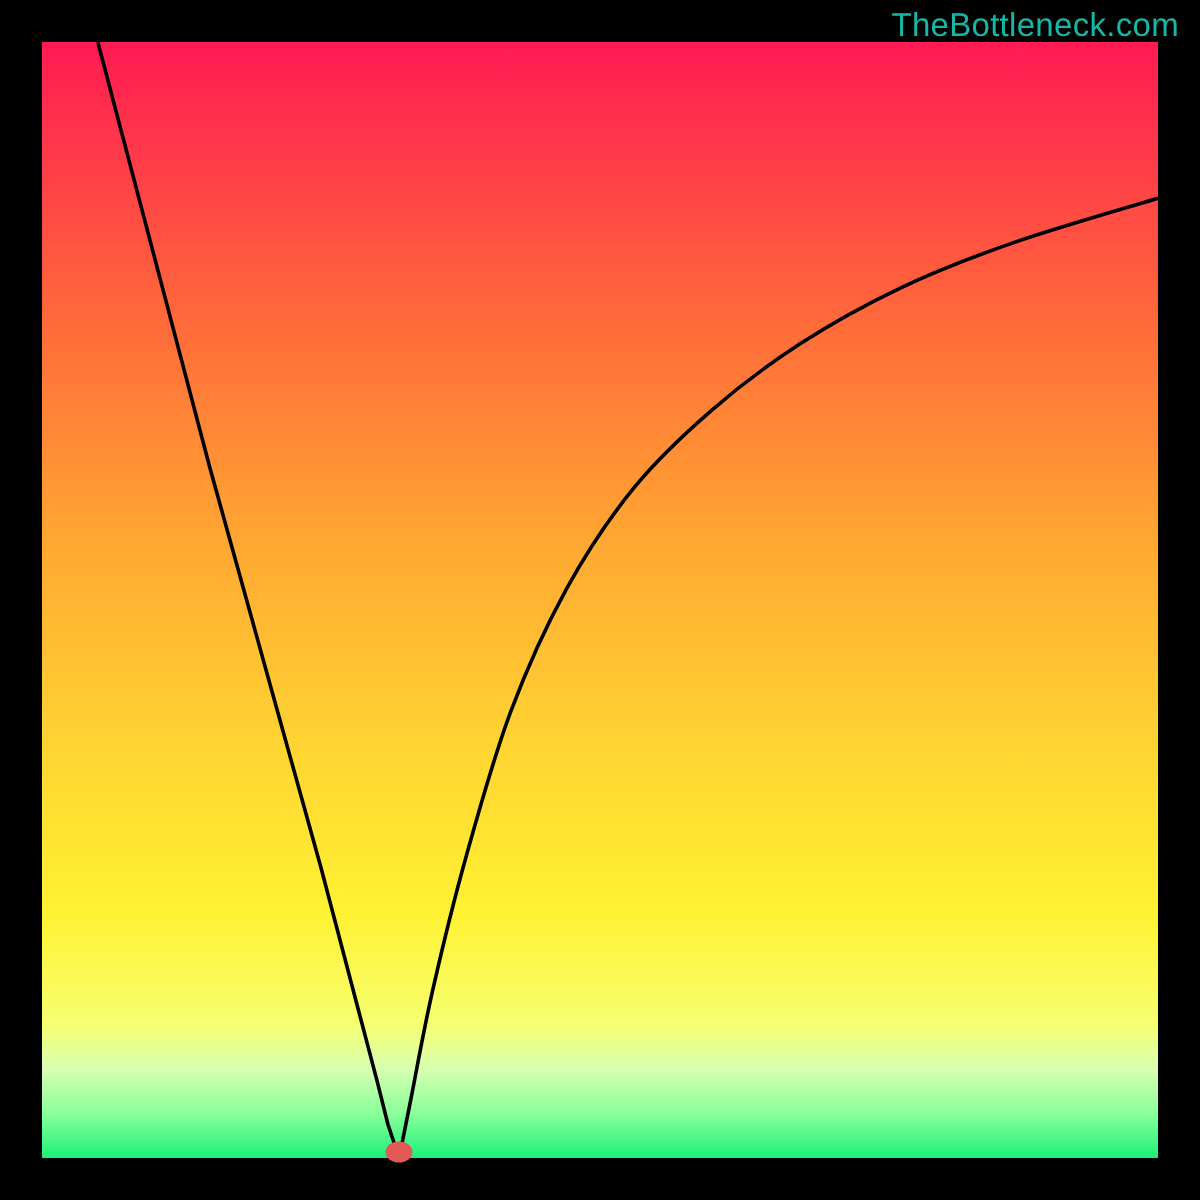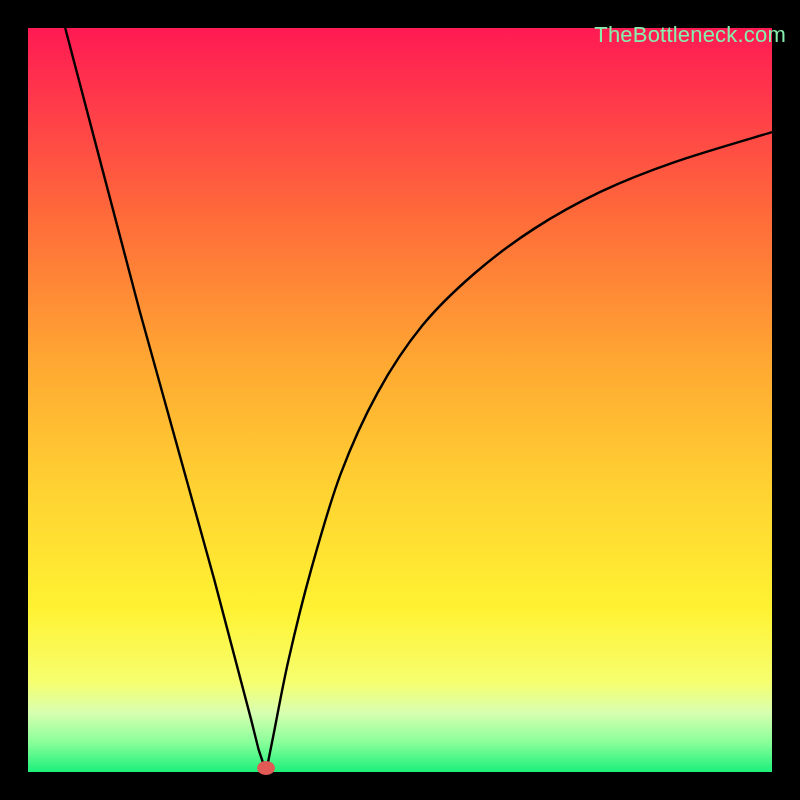--- a/index.html
+++ b/index.html
@@ -5,25 +5,25 @@
   * { margin: 0; padding: 0; box-sizing: border-box; }
   html, body { width: 800px; height: 800px; overflow: hidden; background: #000; }
   .viewport {
     position: relative;
     width: 800px;
     height: 800px;
     background: #000;
   }
   .watermark {
     position: absolute;
-    top: 22px;
+    top: 4px;
     right: 14px;
     font-family: Arial, Helvetica, sans-serif;
     font-size: 22px;
-    color: #86efac;
+    color: #14b8a6;
     letter-spacing: 0.2px;
     font-weight: 400;
     z-index: 2;
   }
   .plot-area {
     position: absolute;
     left: 28px;
     top: 28px;
     width: 744px;
     height: 744px;

